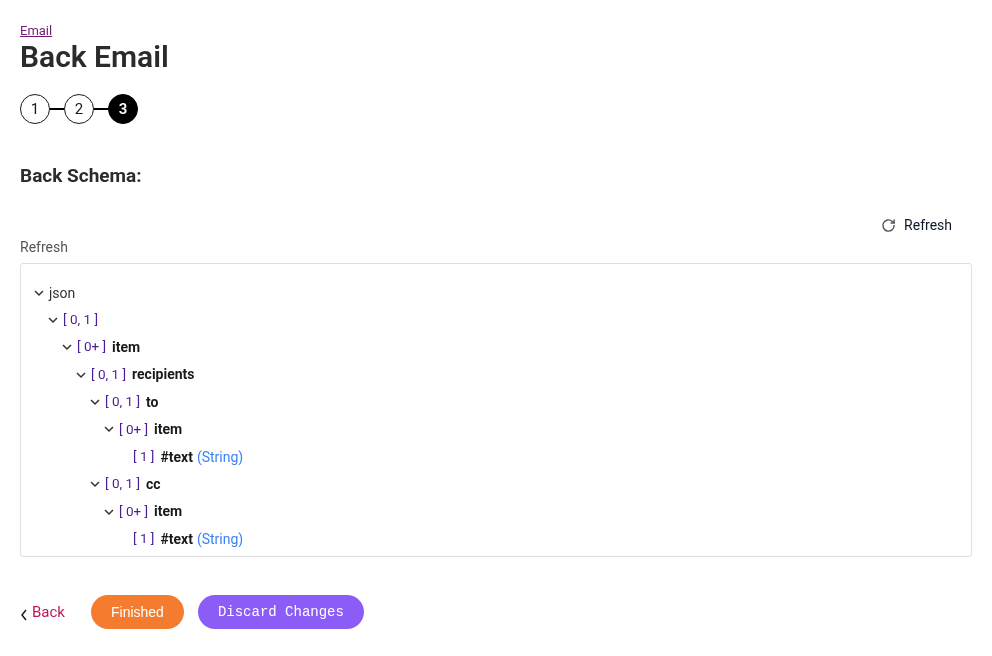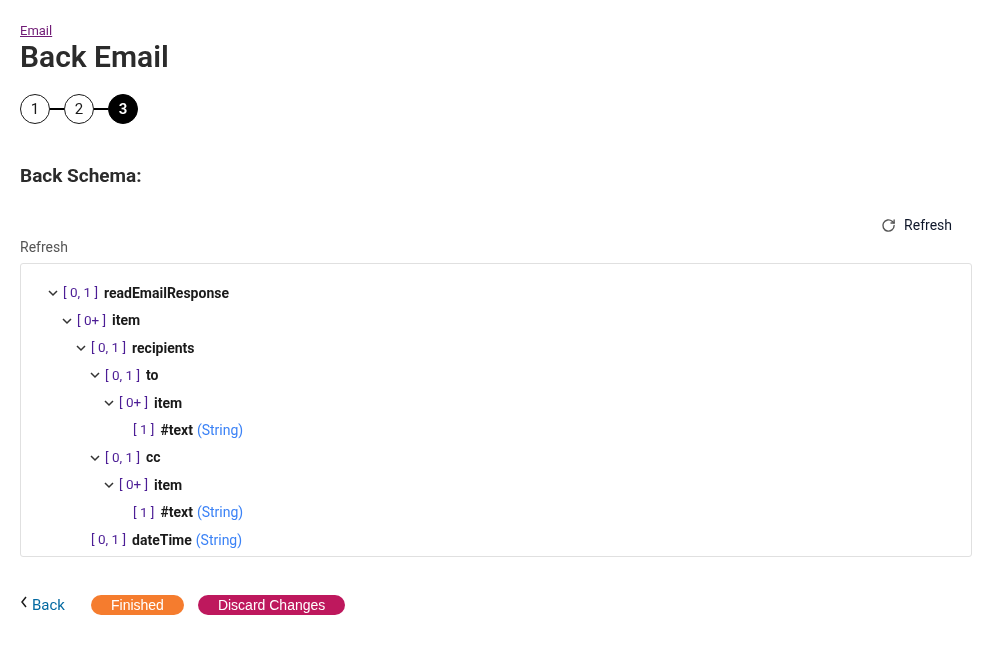--- a/index.html
+++ b/index.html
@@ -136,40 +136,41 @@
       font-weight: 400;
     }
     .footer-actions {
       display: flex;
       align-items: center;
       gap: 14px;
       margin-top: 38px;
     }
     .back-link {
       display: flex;
-      align-items: flex-start;
+      align-items: flex-end;
       gap: 4px;
       font-size: 15px;
-      color: #0369a1;
+      color: #be185d;
       cursor: pointer;
       margin-right: 12px;
     }
     .btn {
       border: none;
       border-radius: 18px;
-      padding: 2px 20px;
+      padding: 9px 20px;
       font-size: 14px;
       cursor: pointer;
       color: #fff;
     }
     .btn-primary {
       background: #f57c2e;
     }
     .btn-secondary {
-      background: #be185d;
+      background: #8b5cf6;
+      font-family: Liberation Mono, monospace;
     }
     svg {
       display: block;
     }
   </style>
 </head>
 <body>
 
 
 
@@ -206,29 +207,36 @@
 
 
 <div class="schema-row">
 
 
   <div class="schema-col">
     <div class="col-label">Refresh</div>
     <div class="schema-box">
       <div class="tree">
 
+        <div class="tree-node" style="padding-left:0px">
+          <span class="chevron">
+            <svg width="10" height="10" viewBox="0 0 10 10">
+                <path d="M1 3 L5 7 L9 3" fill="none" stroke="#333" stroke-width="1.5"></path>
+              </svg>
+          </span>
+          <span class="node-normal">json</span>
+        </div>
 
         <div class="tree-node" style="padding-left:14px">
           <span class="chevron">
             <svg width="10" height="10" viewBox="0 0 10 10">
                 <path d="M1 3 L5 7 L9 3" fill="none" stroke="#333" stroke-width="1.5"></path>
               </svg>
           </span>
           <span class="cardinality">[ 0, 1 ]</span>
-          <span class="node-name">readEmailResponse</span>
         </div>
 
         <div class="tree-node" style="padding-left:28px">
           <span class="chevron">
             <svg width="10" height="10" viewBox="0 0 10 10">
                 <path d="M1 3 L5 7 L9 3" fill="none" stroke="#333" stroke-width="1.5"></path>
               </svg>
           </span>
           <span class="cardinality">[ 0+ ]</span>
           <span class="node-name">item</span>

